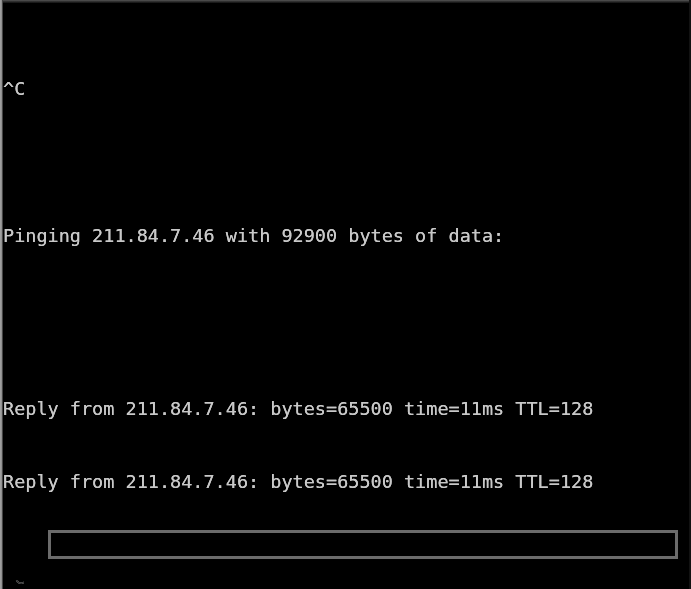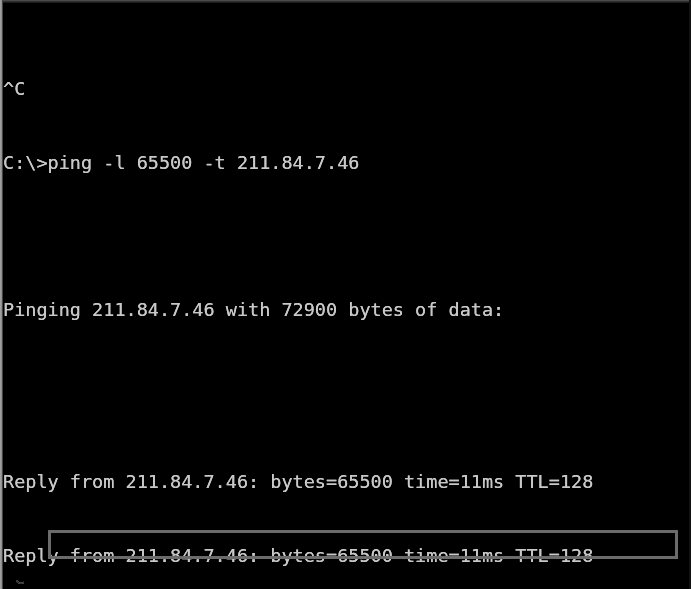--- a/index.html
+++ b/index.html
@@ -91,23 +91,22 @@
 
 <div id="console-window">
 
   <div id="frame-top"></div>
   <div id="frame-left"></div>
   <div id="frame-right"></div>
 
   <div id="console-text">
 
     <div class="line">^C</div>
-    <div class="line">C:\&gt;ping -l 65500 -t 211.84.7.46</div>
     <div class="line blank">&nbsp;</div>
-    <div class="line">Pinging 211.84.7.46 with 72900 bytes of data:</div>
+    <div class="line">Pinging 211.84.7.46 with 92900 bytes of data:</div>
     <div class="line blank">&nbsp;</div>
 
     <div class="line">Reply from 211.84.7.46: bytes=65500 time=11ms TTL=128</div>
     <div class="line">Reply from 211.84.7.46: bytes=65500 time=11ms TTL=128</div>
     
     
     
     
     
     

